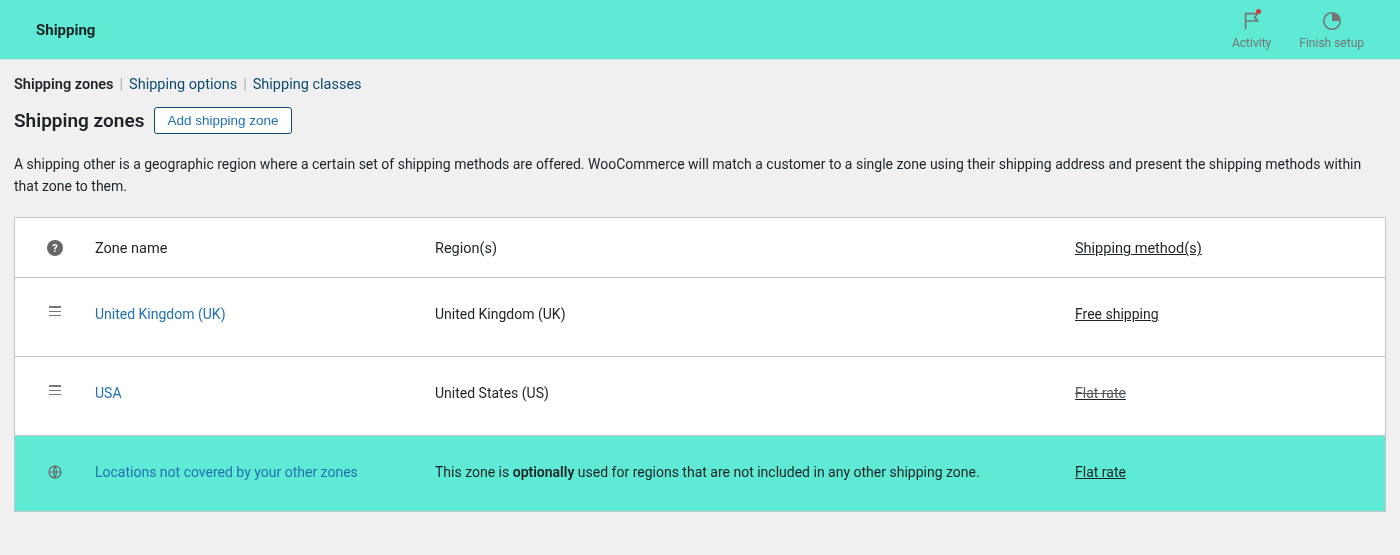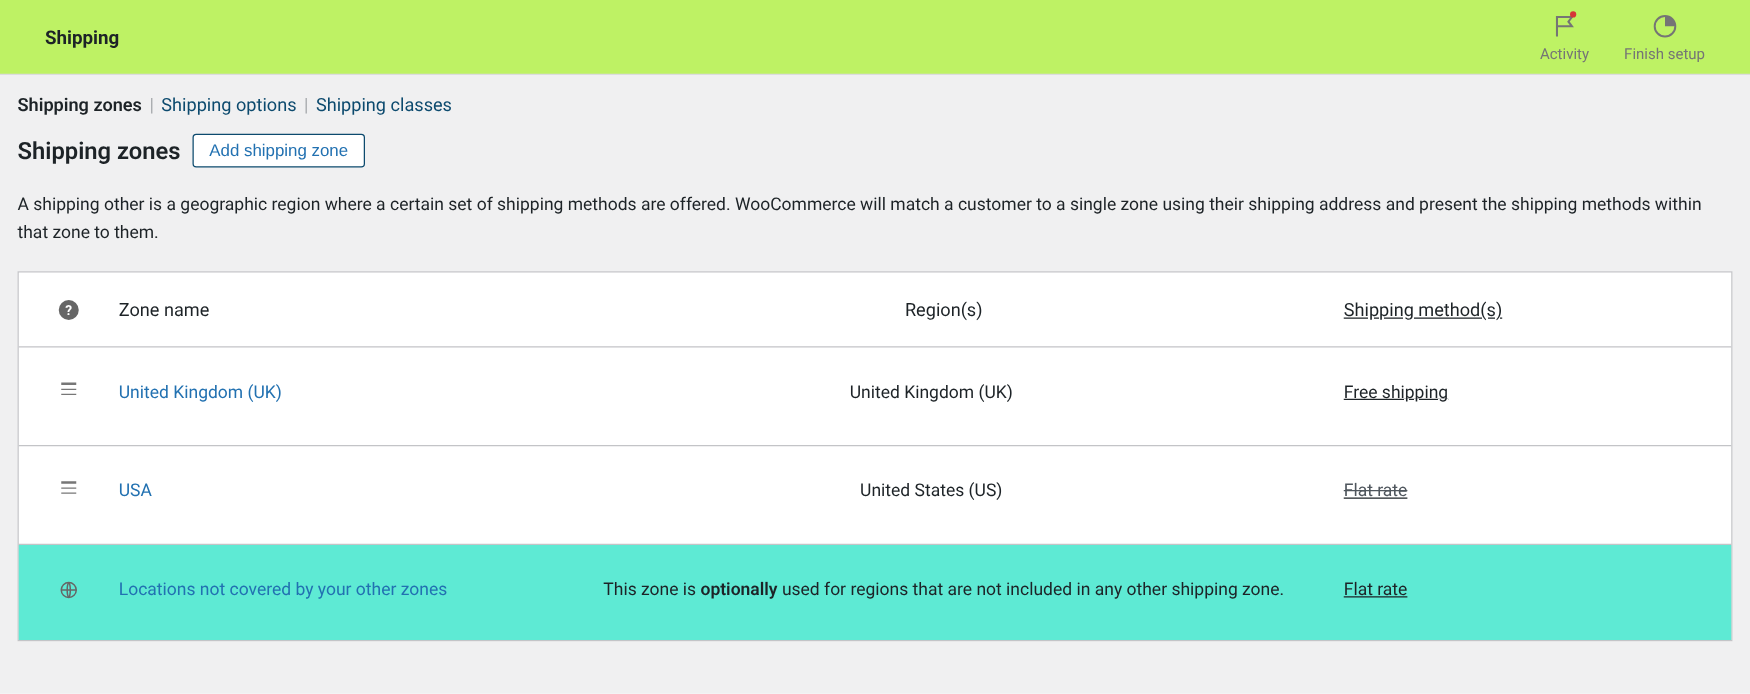--- a/index.html
+++ b/index.html
@@ -7,21 +7,21 @@
       padding: 0;
       box-sizing: border-box;
     }
     body {
       font-family: -apple-system, BlinkMacSystemFont, "Segoe UI", Roboto, Helvetica, Arial, sans-serif;
       background: #f0f0f1;
       color: #1d2327;
       font-size: 14px;
     }
     .header-bar {
-      background: #bef264;
+      background: #5eead4;
       border-bottom: 1px solid #dcdcde;
       display: flex;
       align-items: center;
       justify-content: space-between;
       padding: 12px 36px 12px 36px;
       height: 60px;
     }
     .header-title {
       font-size: 15px;
       font-weight: 700;
@@ -137,21 +137,20 @@
       align-items: flex-start;
       justify-content: center;
       padding-top: 28px;
     }
     .cell-name {
       width: 340px;
     }
     .cell-region {
       width: 640px;
       padding-right: 20px;
-      text-align: center;
     }
     .cell-method {
       flex: 1;
       text-decoration: underline;
     }
     .table-head .cell-handle {
       padding-top: 22px;
     }
     .link {
       color: #2271b1;

